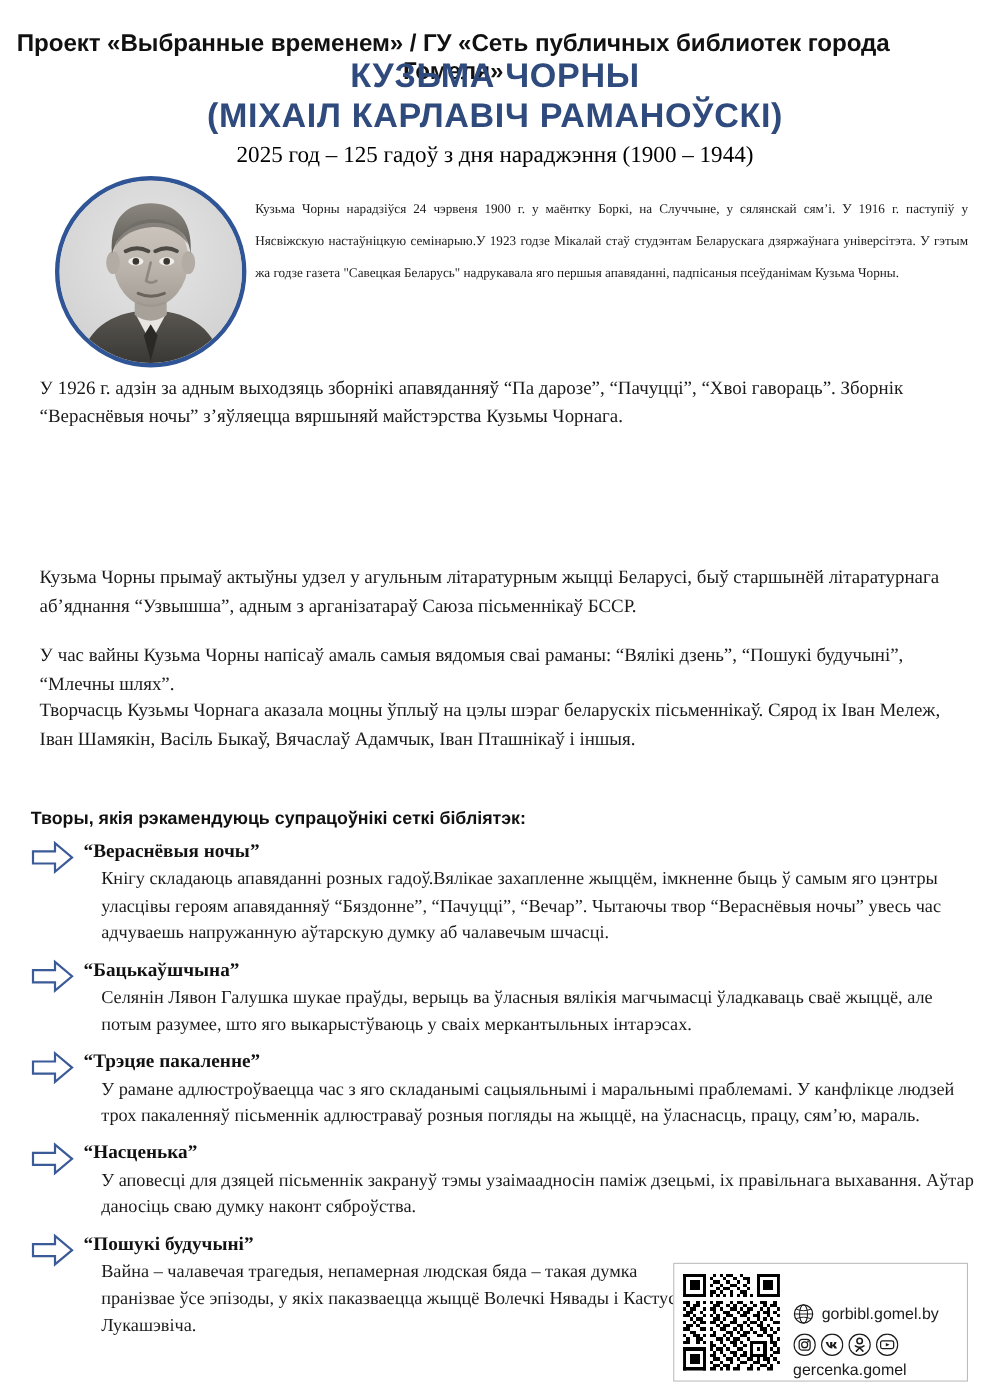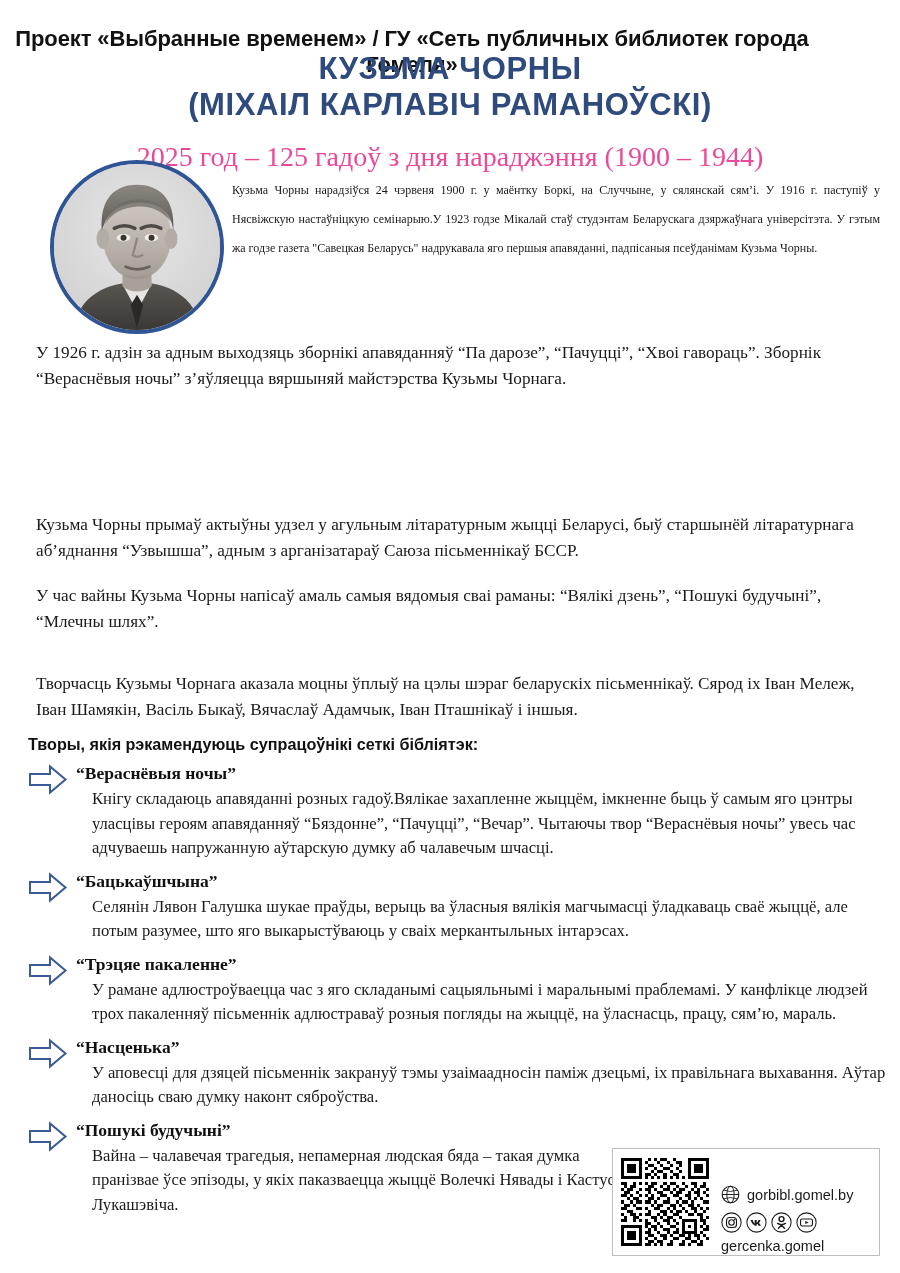--- a/index.html
+++ b/index.html
@@ -41,24 +41,24 @@
   }
   .main-title {
     font-family: "Liberation Sans", "DejaVu Sans", sans-serif;
     font-weight: bold;
     font-size: 31px;
     line-height: 36px;
     color: #2f4a7c;
     letter-spacing: 0.6px;
   }
   .sub-title {
-    margin-top: 18px;
+    margin-top: 5px;
     font-family: "Liberation Serif", "DejaVu Serif", serif;
-    font-size: 28px;
-    color: #ec4899;
+    font-size: 21px;
+    color: #000000;
   }
 
   
   .portrait {
     position: absolute;
     top: 160px;
     left: 50px;
     width: 166px;
     height: 166px;
     border-radius: 50%;
@@ -83,21 +83,21 @@
     left: 36px;
     width: 845px;
     font-size: 17.2px;
     line-height: 25.5px;
     text-align: left;
   }
   .p1 { top: 340px; }
   .p2 { top: 407px; }
   .p3 { top: 512px; }
   .p4 { top: 583px; }
-  .p5 { top: 671px; }
+  .p5 { top: 633px; }
 
   
   .rec-heading {
     position: absolute;
     top: 735px;
     left: 28px;
     font-family: "Liberation Sans", "DejaVu Sans", sans-serif;
     font-weight: bold;
     font-size: 16.2px;
     color: #111111;

